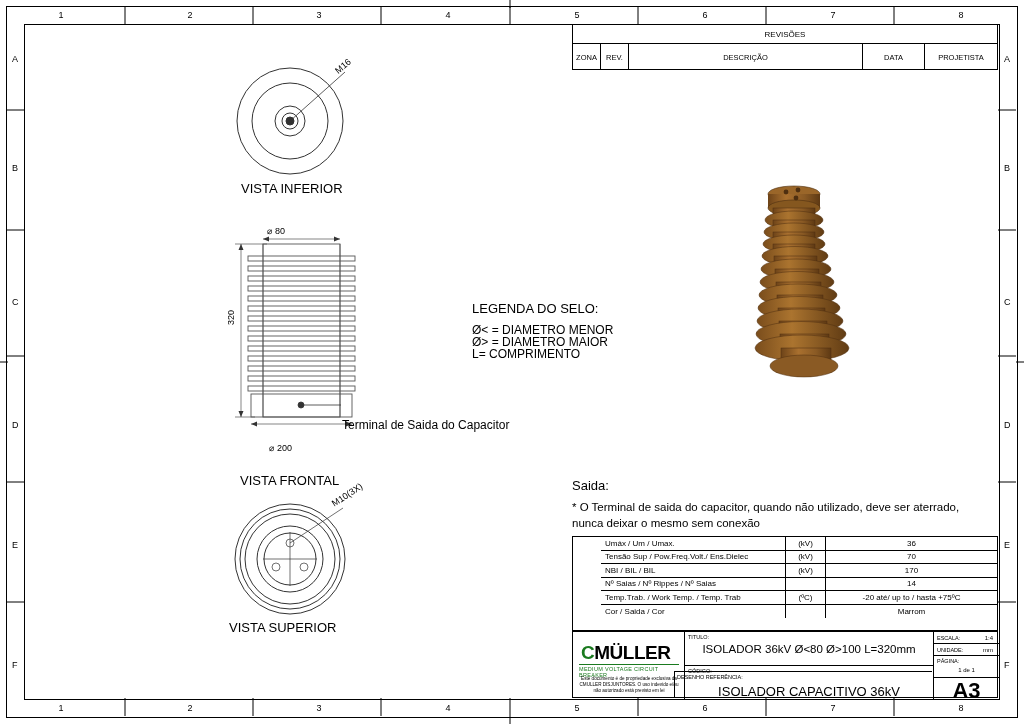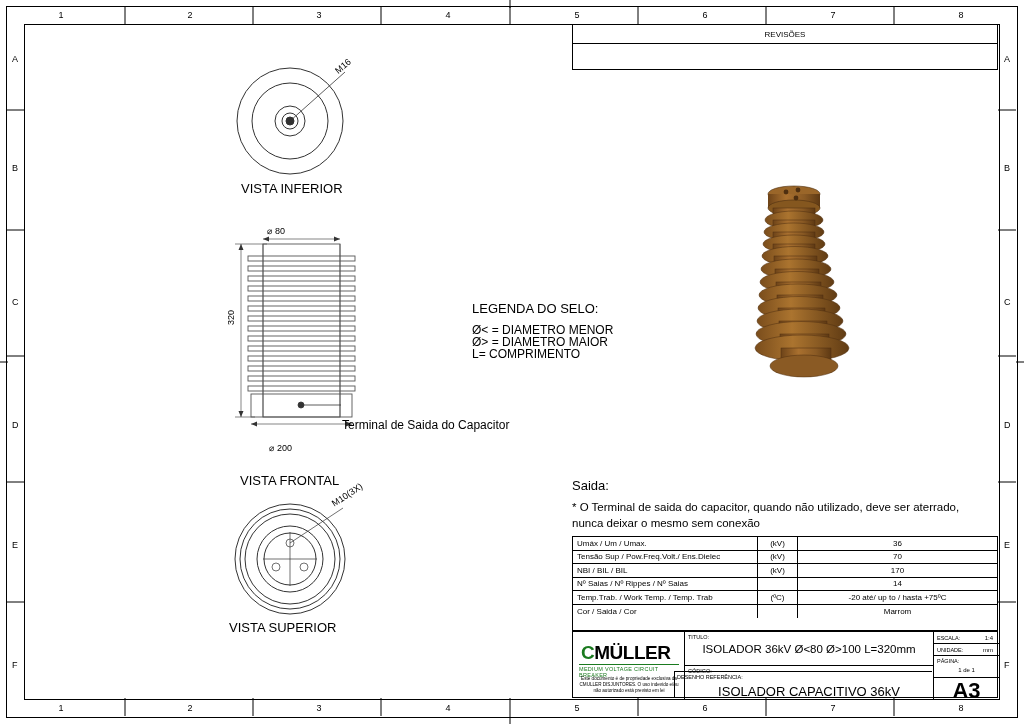--- a/index.html
+++ b/index.html
@@ -18,21 +18,21 @@
   .note-text{position:absolute;font-size:11px;color:#000;line-height:1.35;}
 
   
   .rev{position:absolute;left:572px;top:24px;width:426px;height:46px;border:1px solid #000;box-sizing:border-box;}
   .rev-title{position:absolute;left:0;top:0;width:100%;height:19px;border-bottom:1px solid #000;box-sizing:border-box;font-size:8px;display:flex;align-items:center;justify-content:center;}
   .rev-hdr{position:absolute;left:0;top:19px;width:100%;height:26px;display:flex;font-size:7.5px;box-sizing:border-box;}
   .rev-hdr>div{border-right:1px solid #000;display:flex;align-items:center;justify-content:center;box-sizing:border-box;}
   .rev-hdr>div:last-child{border-right:none;}
 
   
-  .spec{position:absolute;left:572px;top:536px;width:426px;height:95px;border:1px solid #000;box-sizing:border-box;font-size:8px;}
+  .spec{position:absolute;left:572px;top:536px;width:426px;height:95px;border:1px solid #000;box-sizing:border-box;font-size:8px;padding-left:28px;}
   .spec-row{display:flex;height:13.5px;border-bottom:1px solid #000;box-sizing:border-box;}
   .spec-row:last-child{border-bottom:none;}
   .sc1{width:185px;border-right:1px solid #000;padding-left:4px;display:flex;align-items:center;box-sizing:border-box;}
   .sc2{width:40px;border-right:1px solid #000;display:flex;align-items:center;justify-content:center;box-sizing:border-box;}
   .sc3{flex:1;display:flex;align-items:center;justify-content:center;box-sizing:border-box;}
 
   
   .tb{position:absolute;left:572px;top:631px;width:426px;height:67px;border:1px solid #000;box-sizing:border-box;}
   .tb-logo{position:absolute;left:0;top:0;width:112px;height:67px;border-right:1px solid #000;box-sizing:border-box;}
   .tb-mid{position:absolute;left:112px;top:0;width:248px;height:67px;box-sizing:border-box;}
@@ -271,20 +271,27 @@
       <rect x="41" y="168" width="50" height="18" fill="url(#gbody)"></rect>
       <ellipse cx="64" cy="186" rx="34" ry="11" fill="#8a5a24"></ellipse>
     </g>
   </svg>
 
   <div class="note-title" style="left:572px;top:478px;font-size:13px;">Saida:</div>
   <div class="note-text" style="left:572px;top:500px;width:420px;font-size:11.5px;">* O Terminal de saida do capacitor, quando não utilizado, deve ser aterrado, nunca deixar o mesmo sem conexão</div>
 
   <div class="rev">
     <div class="rev-title">REVISÕES</div>
+    <div class="rev-hdr">
+      <div style="width:28px;">ZONA</div>
+      <div style="width:28px;">REV.</div>
+      <div style="flex:1;">DESCRIÇÃO</div>
+      <div style="width:62px;">DATA</div>
+      <div style="width:72px;">PROJETISTA</div>
+    </div>
   </div>
 
   <div class="spec">
     <div class="spec-row">
       <div class="sc1">Umáx / Um / Umax.</div>
       <div class="sc2">(kV)</div>
       <div class="sc3">36</div>
     </div>
     <div class="spec-row">
       <div class="sc1">Tensão Sup / Pow.Freq.Volt./ Ens.Dielec</div>

